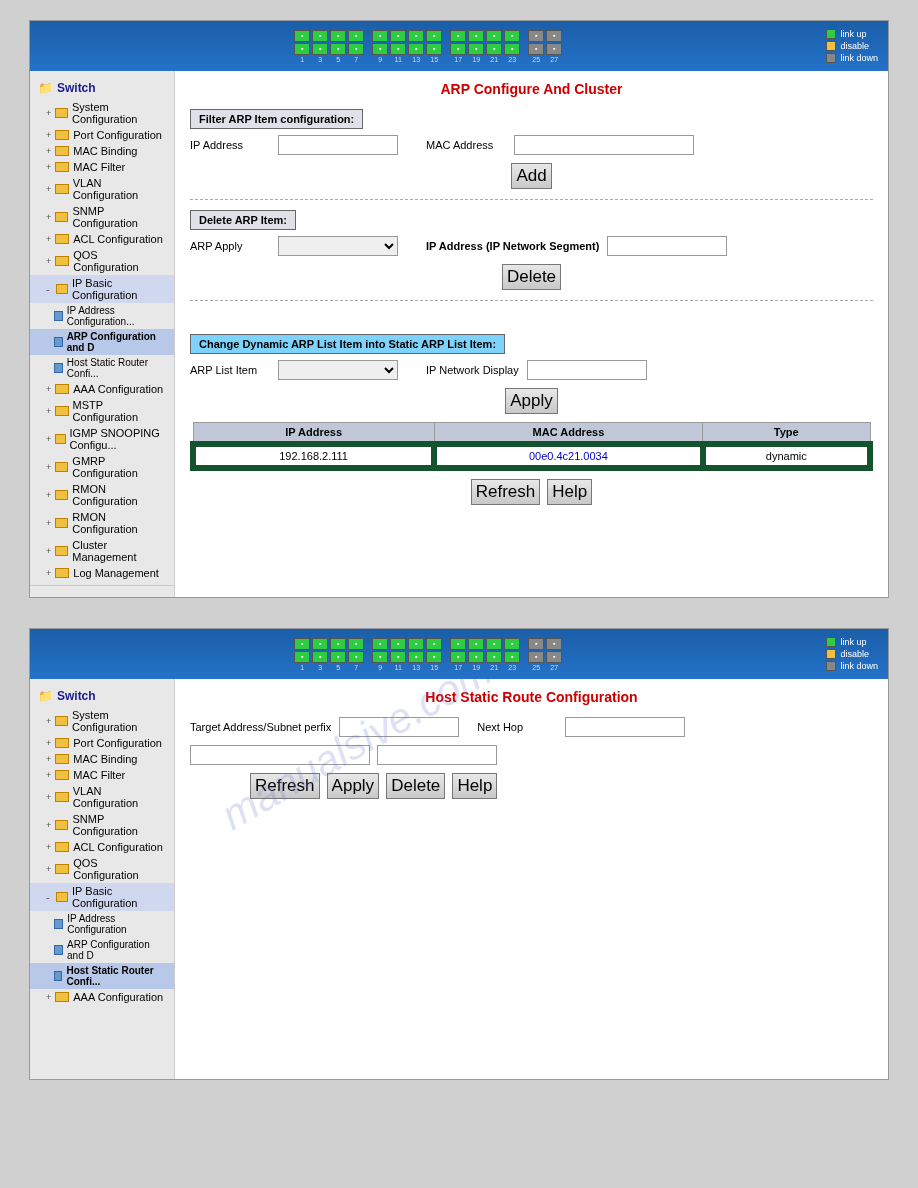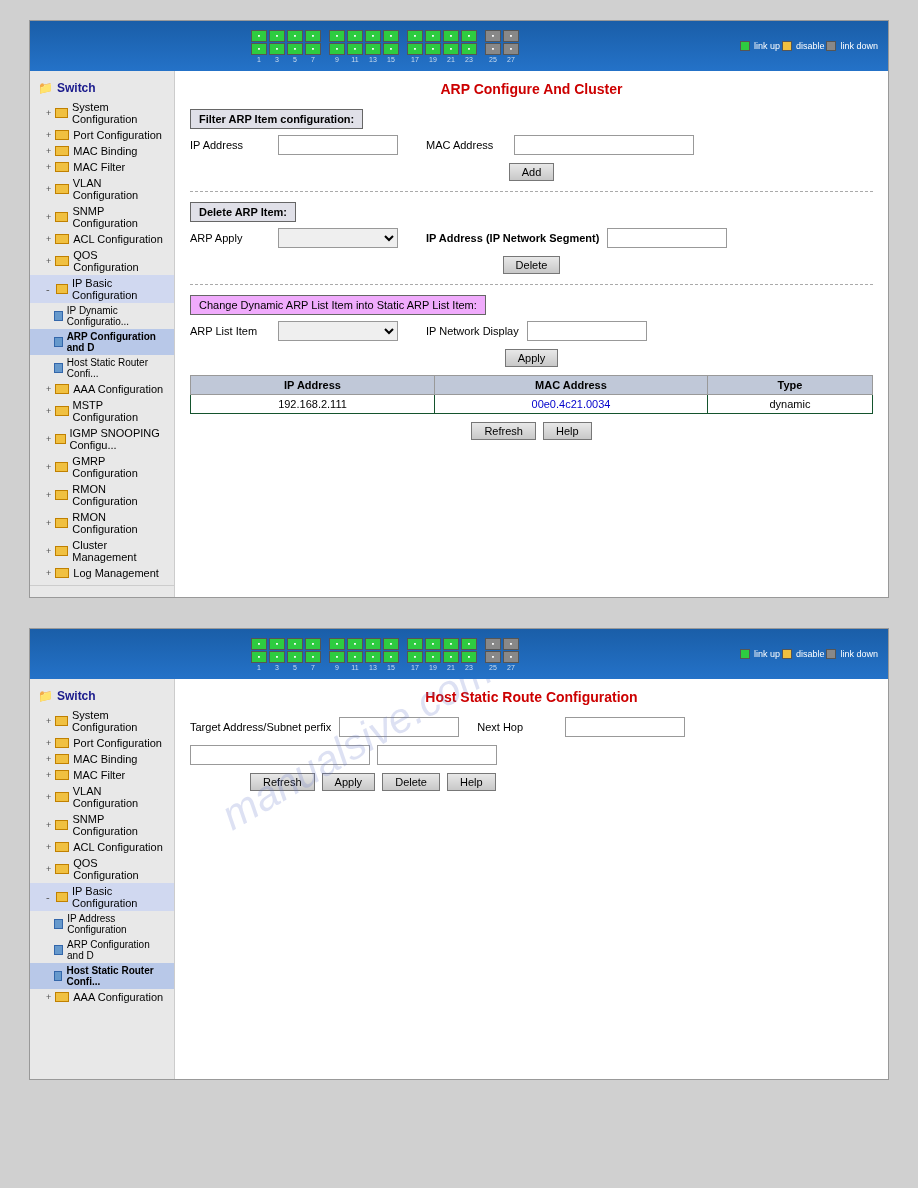--- a/index.html
+++ b/index.html
@@ -11,21 +11,21 @@
     .panel { width: 860px; margin: 0 auto 30px auto; border: 1px solid #999; background: #fff; }
 
     
     .header-bar { background: linear-gradient(to bottom, #1a5ea8, #2472c8); padding: 6px 10px; display: flex; align-items: center; justify-content: space-between; min-height: 50px; }
     .port-row { display: flex; gap: 2px; }
     .port-block { width: 16px; height: 12px; border: 1px solid #555; display: flex; align-items: center; justify-content: center; font-size: 7px; color: #fff; }
     .port-green { background: #2ecc40; }
     .port-gray { background: #888; }
     .port-num { width: 16px; text-align: center; font-size: 7px; color: #cde; }
 
-    .legend { display: flex; flex-direction: row; gap: 2px; margin-left: 10px; }
+    .legend { display: flex; flex-direction: column; gap: 2px; margin-left: 10px; }
     .legend-item { display: flex; align-items: center; gap: 4px; font-size: 9px; color: #fff; }
     .legend-icon { width: 10px; height: 10px; }
     .legend-green { background: #2ecc40; border: 1px solid #555; }
     .legend-yellow { background: #f0c040; border: 1px solid #555; }
     .legend-gray { background: #888; border: 1px solid #555; }
 
     
     .content-area { display: flex; }
 
     
@@ -40,26 +40,26 @@
     .sidebar-minus { font-size: 11px; color: #555; margin-right: 2px; }
 
     
     .right-content { flex: 1; padding: 10px 15px; }
     .page-title { color: #cc0000; font-size: 14px; font-weight: bold; text-align: center; margin-bottom: 12px; }
     .form-row { display: flex; align-items: center; gap: 8px; margin-bottom: 8px; }
     .form-label { font-size: 11px; min-width: 80px; }
     .form-input { border: 1px solid #999; padding: 2px 4px; font-size: 11px; height: 20px; }
     .form-input-sm { width: 120px; }
     .form-input-md { width: 180px; }
-    .btn { border: 1px solid #777; background: linear-gradient(to bottom, #e8e8e8, #c8c8c8); padding: 2px 12px; cursor: pointer; font-size: 11px; }
+    .btn { border: 1px solid #777; background: linear-gradient(to bottom, #e8e8e8, #c8c8c8); padding: 2px 4px; cursor: pointer; font-size: 17px; }
 
     .table-container { margin-top: 8px; }
     table { border-collapse: collapse; width: 100%; font-size: 11px; }
     table th { background: #c0c8d8; border: 1px solid #999; padding: 3px 8px; text-align: center; font-weight: bold; }
-    table td { border: 1px solid #14532d; padding: 3px 8px; text-align: center; }
+    table td { border: 6px solid #14532d; padding: 3px 8px; text-align: center; }
     table tr:nth-child(even) td { background: #f0f0f8; }
 
     .select-input { border: 1px solid #999; font-size: 11px; height: 20px; padding: 1px 2px; }
 
     .divider { border: none; border-top: 1px dashed #aaa; margin: 10px 0; }
   </style>
 </head>
 <body>
 
 <div class="page-container">
@@ -189,21 +189,21 @@
             <span class="folder-icon"></span>
             <span>QOS Configuration</span>
           </div>
         <div class="sidebar-item" style="background:#d0d8f0;">
             <span class="sidebar-minus">-</span>
             <span class="folder-open"></span>
             <span>IP Basic Configuration</span>
           </div>
         <div class="sidebar-sub">
             <span class="doc-icon"></span>
-            <span>IP Dynamic Configuratio...</span>
+            <span>IP Address Configuration...</span>
           </div>
         <div class="sidebar-sub" style="background:#b8c8e8; font-weight:bold;">
             <span class="doc-icon"></span>
             <span>ARP Configuration and D</span>
           </div>
         <div class="sidebar-sub">
             <span class="doc-icon"></span>
             <span>Host Static Router Confi...</span>
           </div>
         <div class="sidebar-item">
@@ -276,21 +276,21 @@
             <input class="form-input form-input-sm" type="text" value="" style="">
           </div>
           <div style="text-align:center; margin-bottom:4px;">
             <button class="btn">Delete</button>
           </div>
         </div>
 
         <hr class="divider">
 
         <div style="margin-bottom:8px;">
-          <div style="display:inline-block; border:1px solid #666; padding:3px 8px; background:#f0abfc; font-weight:normal; margin-bottom:6px;">Change Dynamic ARP List Item into Static ARP List Item:</div>
+          <div style="display:inline-block; border:1px solid #666; padding:3px 8px; background:#7dd3fc; font-weight:bold; margin-bottom:6px;margin-top:23px;">Change Dynamic ARP List Item into Static ARP List Item:</div>
           <div class="form-row">
             <span class="form-label">ARP List Item</span>
             <select class="select-input" style="width:120px;"><option></option></select>
             <span class="form-label" style="margin-left:20px;">IP Network Display</span>
             <input class="form-input form-input-sm" type="text" value="" style="">
           </div>
           <div style="text-align:center; margin-bottom:4px;">
             <button class="btn">Apply</button>
           </div>
         </div>

